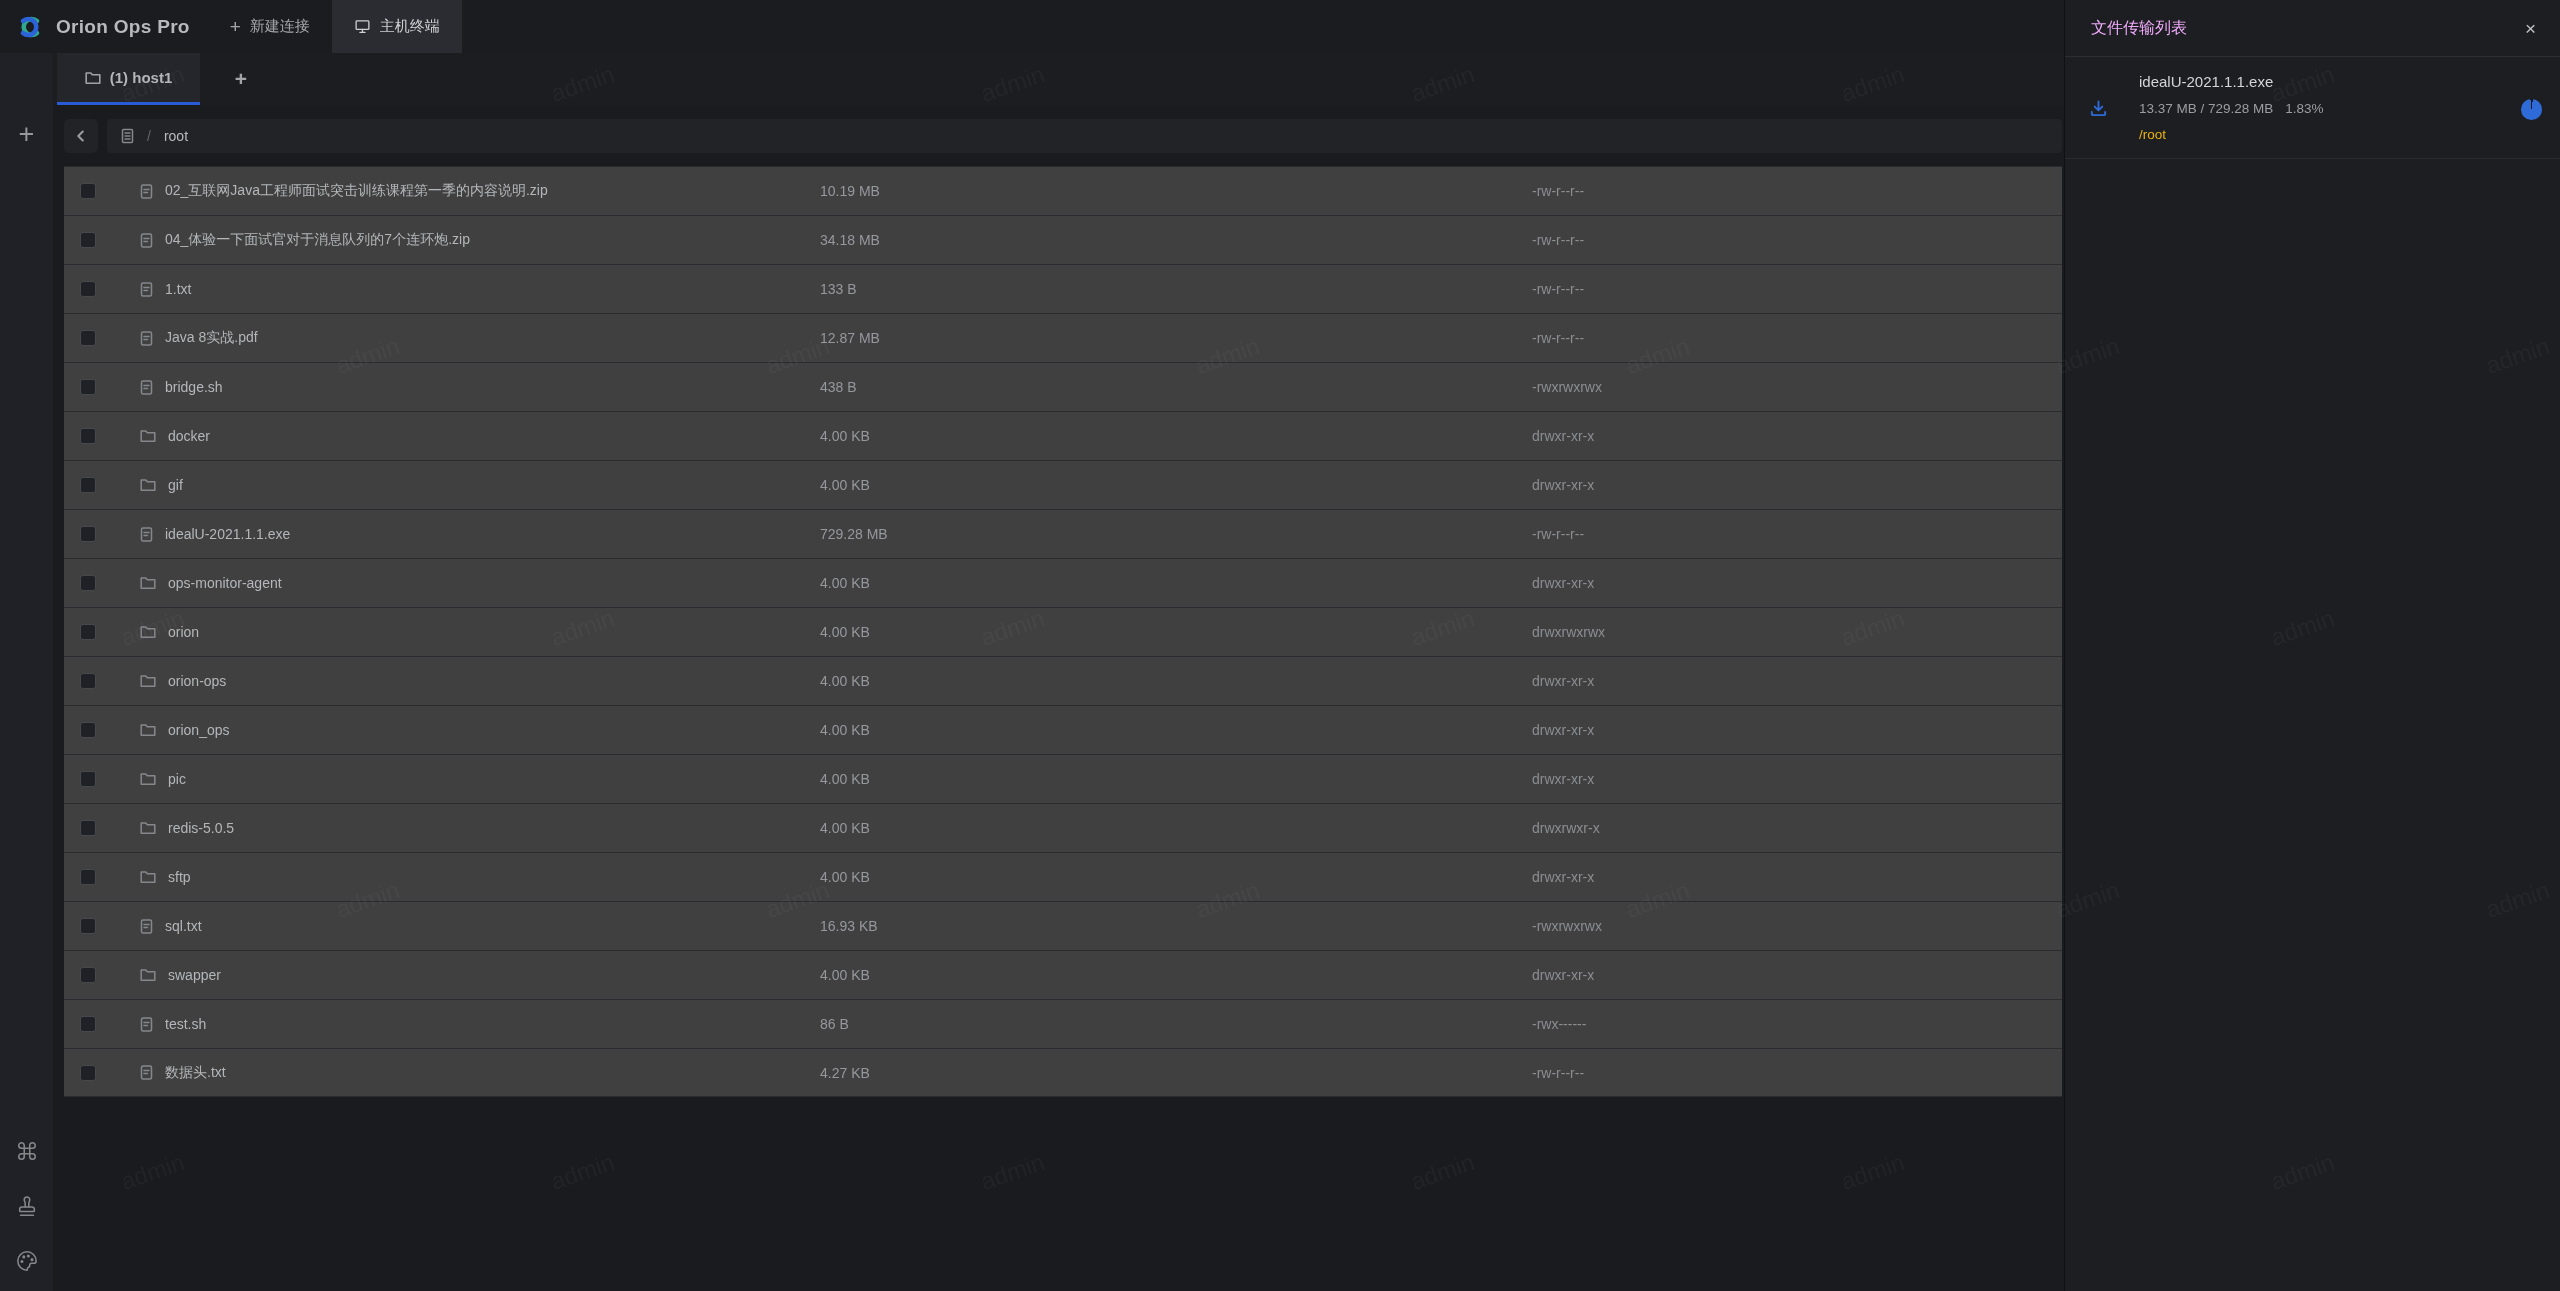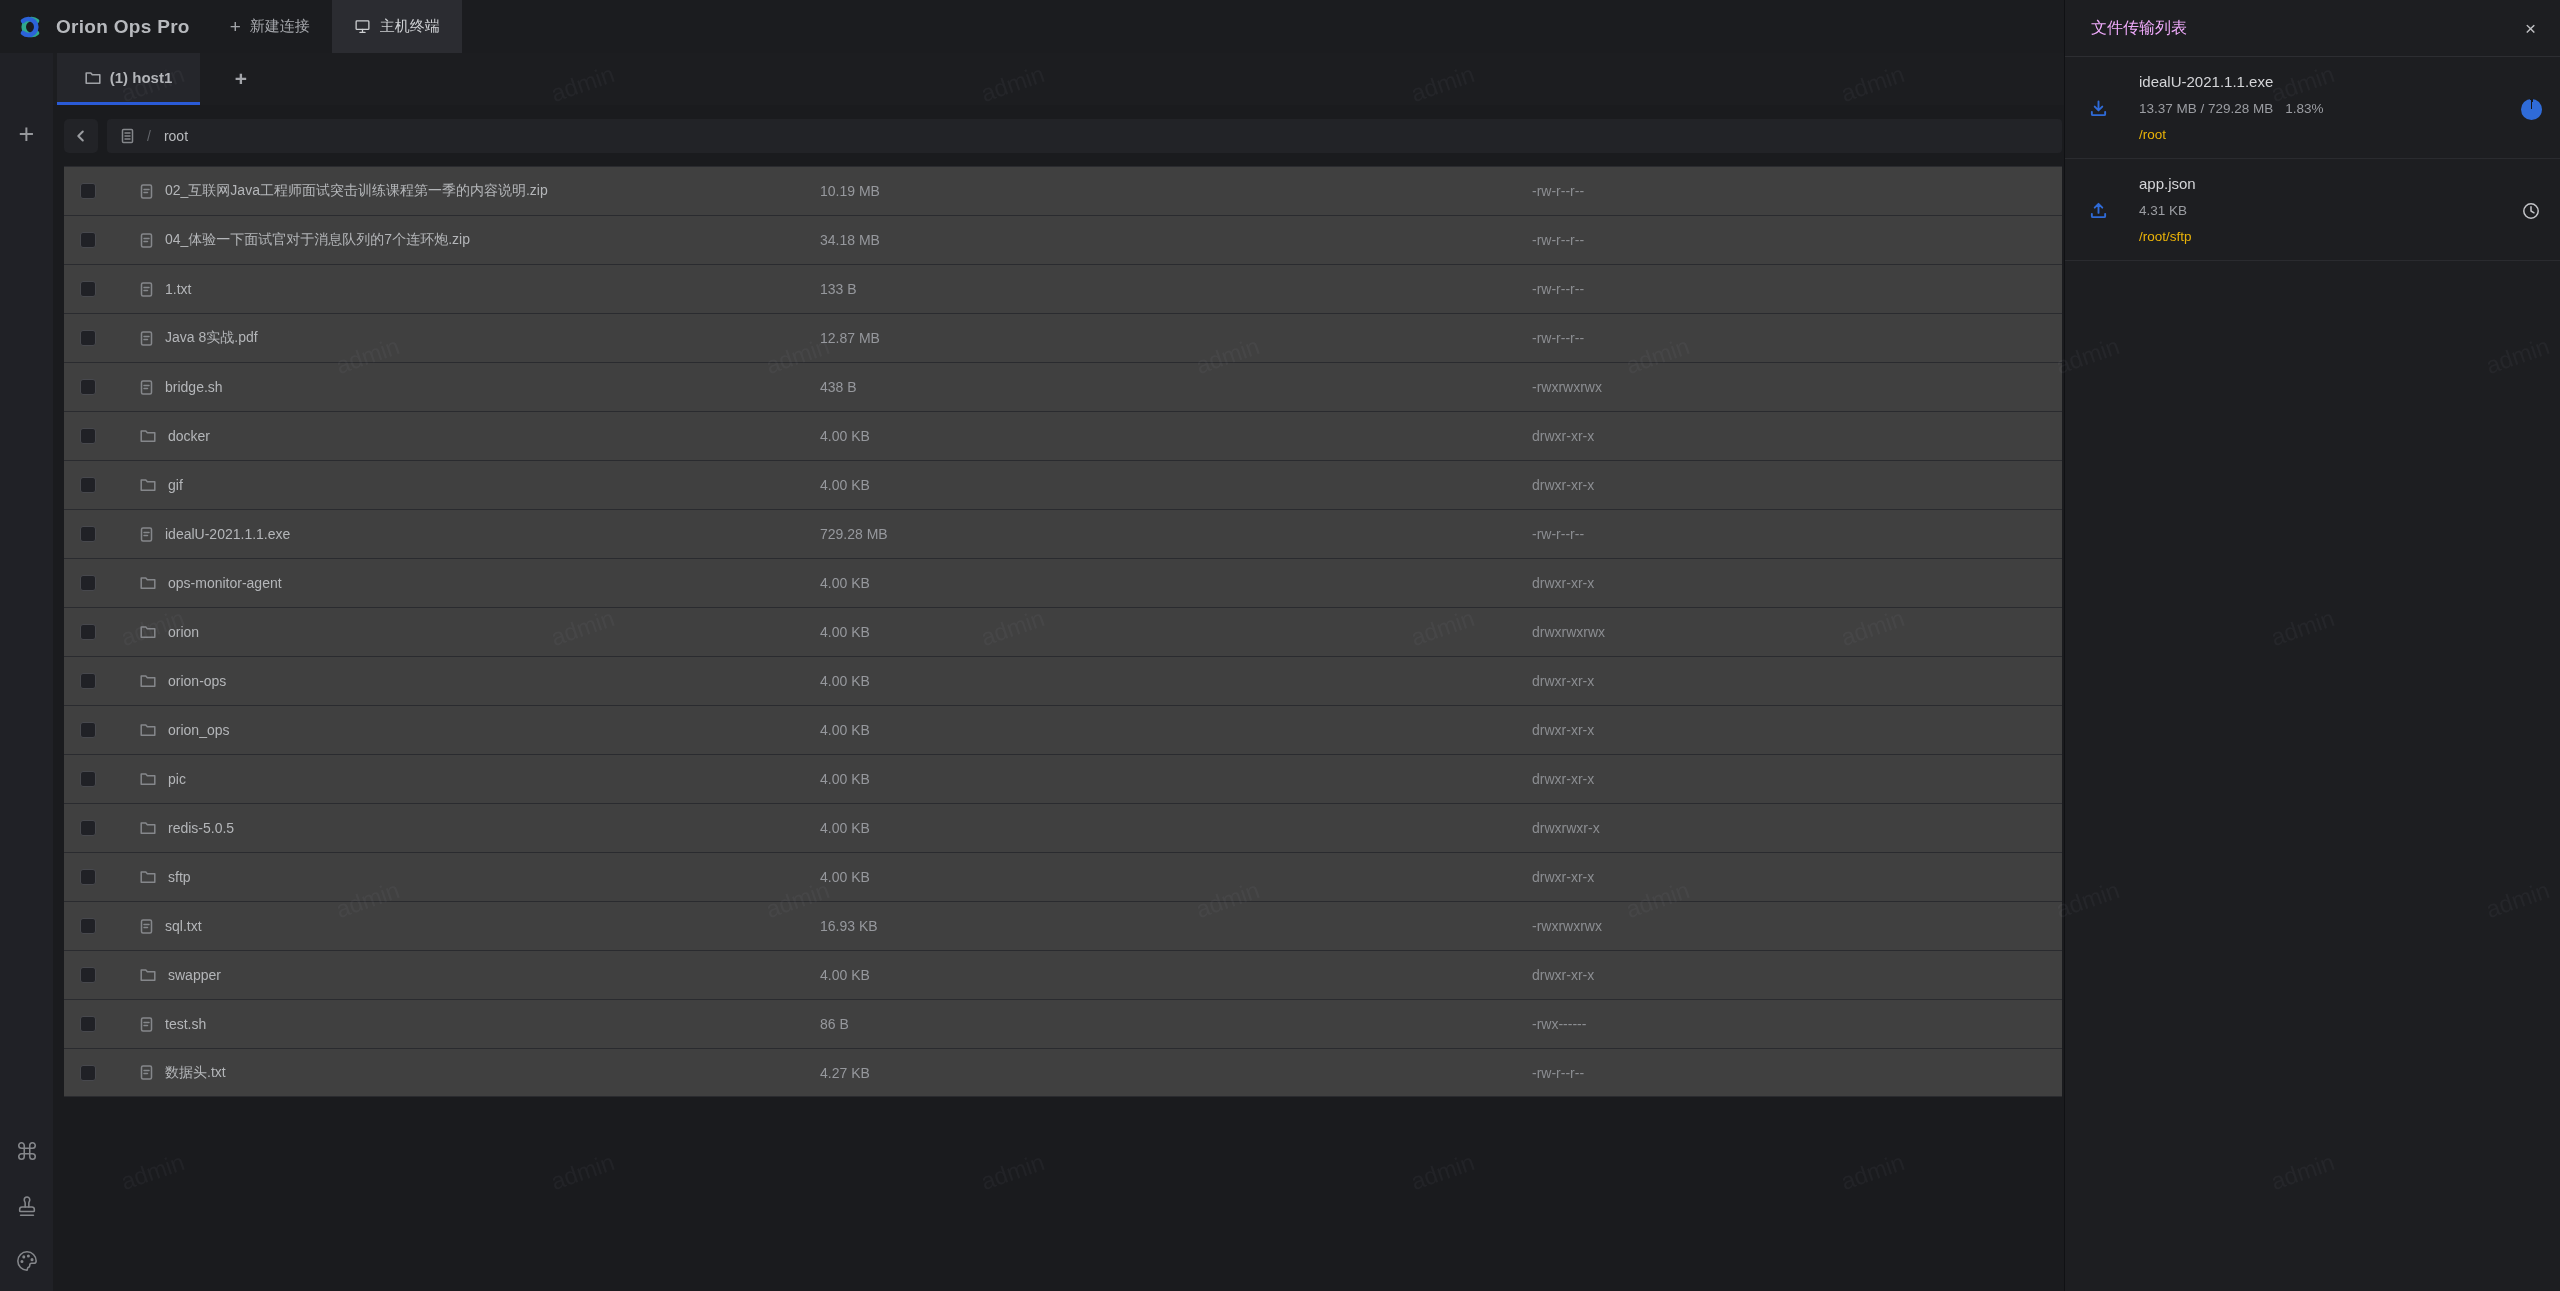--- a/index.html
+++ b/index.html
@@ -496,41 +496,20 @@
           
         </div>
         <div class="t-name">idealU-2021.1.1.exe</div>
         <div class="t-line2">
           <span>13.37 MB / 729.28 MB</span><span class="t-pct">1.83%</span>
         </div>
         <div class="t-path">/root</div>
         <div class="t-status">
           <span class="disc"></span>
 
-        </div>
-      </div>
-        <div class="t-item upload waiting">
-        <div class="t-dir">
-          
-          <svg class="ul-ic" width="19" height="19" viewBox="0 0 20 20">
-              <path d="M10 12.5v-9M6 7l4-4 4 4"></path>
-              <path d="M3 13.5V16a1 1 0 0 0 1 1h12a1 1 0 0 0 1-1v-2.5"></path>
-            </svg>
-        </div>
-        <div class="t-name">app.json</div>
-        <div class="t-line2">
-          <span>4.31 KB</span><span class="t-pct"></span>
-        </div>
-        <div class="t-path">/root/sftp</div>
-        <div class="t-status">
-
-          <svg class="clock" width="20" height="20" viewBox="0 0 20 20">
-              <circle cx="10" cy="10" r="7.2"></circle>
-              <path d="M10 5.8V10l3 1.8"></path>
-            </svg>
         </div>
       </div>
       </div>
   </div>
 
   <div class="wm-layer" id="wm-layer">
       <span class="wm" style="left: 120px; top: 70px;">admin</span>
       <span class="wm" style="left: 550px; top: 70px;">admin</span>
       <span class="wm" style="left: 980px; top: 70px;">admin</span>
       <span class="wm" style="left: 1410px; top: 70px;">admin</span>

